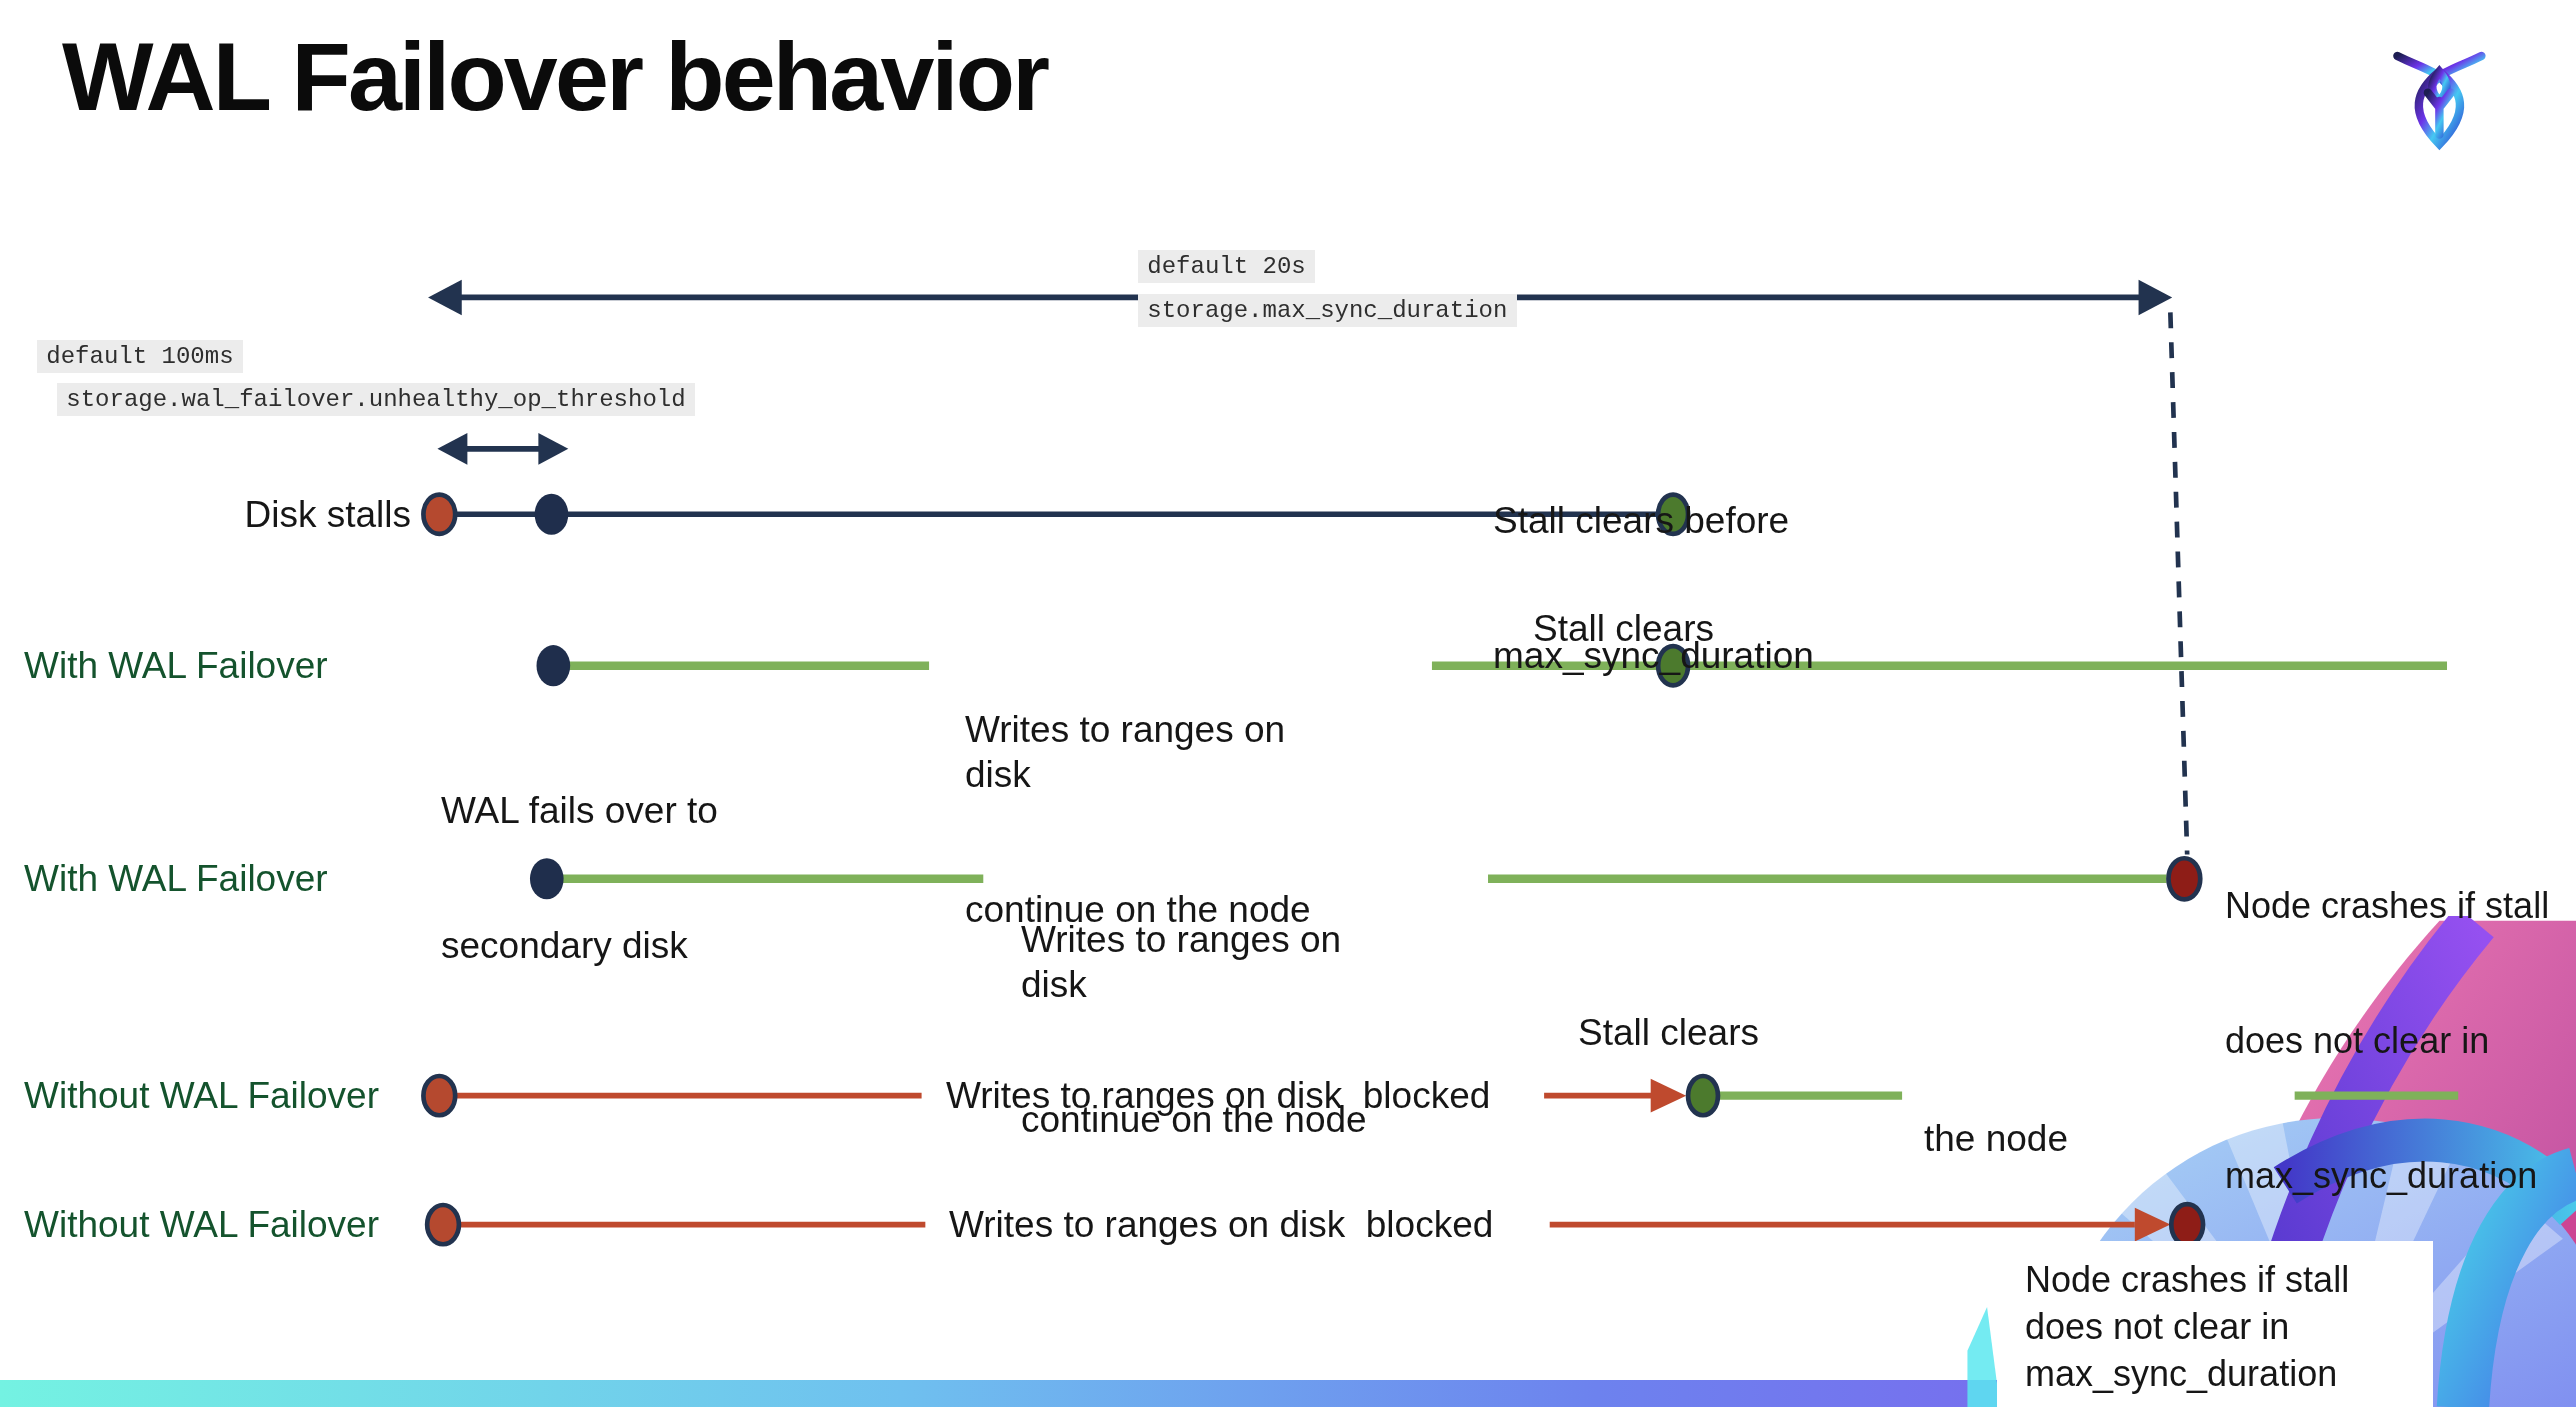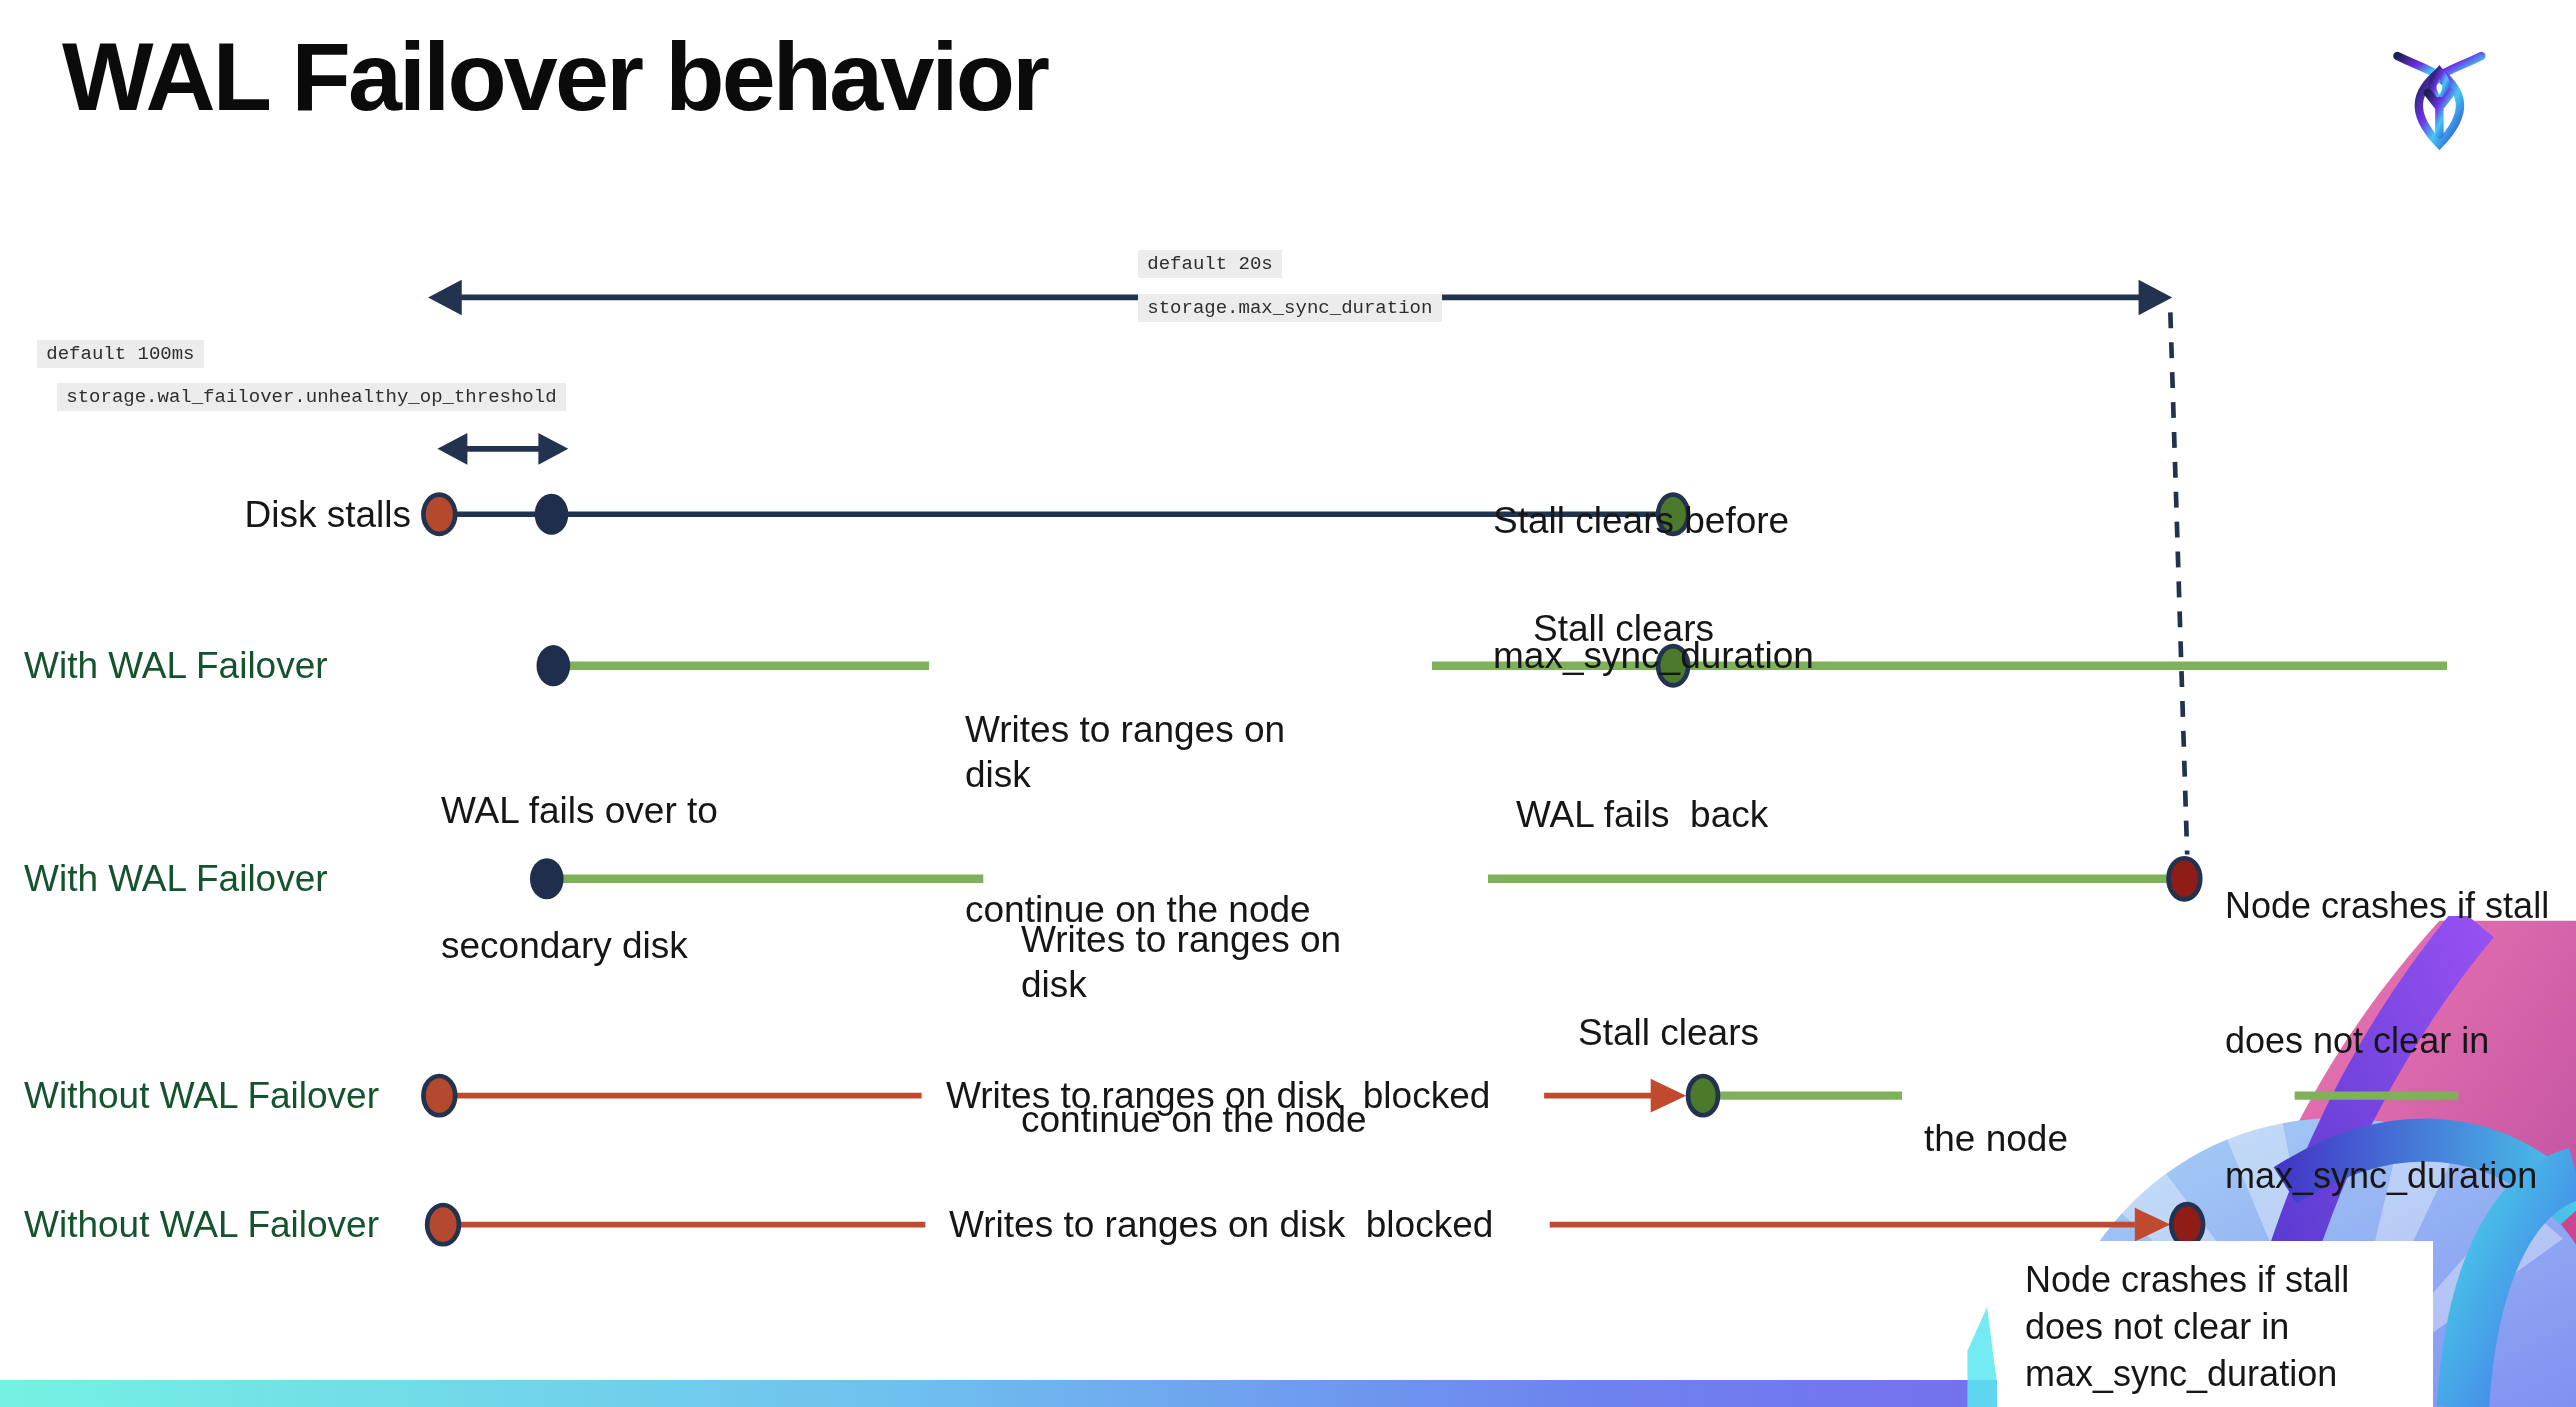--- a/index.html
+++ b/index.html
@@ -1,20 +1,20 @@
 <!DOCTYPE html>
 <html style="font-size:15px"><head>
 <meta charset="utf-8">
 <style>
   html,body{margin:0;padding:0;background:#ffffff;}
   body{width:2576px;height:1408px;position:relative;overflow:hidden;
        font-family:"Liberation Sans",sans-serif;color:#161616;}
   .abs{position:absolute;}
   .title{font-size:97px;font-weight:bold;letter-spacing:-2.8px;color:#0b0b0b;white-space:nowrap;}
-  .mono{font-family:"Liberation Mono",monospace;font-size:19px;color:#2e2e2e;
+  .mono{font-family:"Liberation Mono",monospace;font-size:24px;color:#2e2e2e;
         background:#ececec;padding:2.8px 9.3px;white-space:pre;display:inline-block;}
   .ann{font-size:37px;line-height:45px;color:#161616;white-space:pre-wrap;}
   .ann.center{text-align:left;}
   .ann.right{text-align:right;}
   .rowlabel{font-size:37px;line-height:45px;color:#14532d;white-space:nowrap;}
   .note{font-size:36px;line-height:45px;color:#161616;white-space:pre-wrap;}
   .crash-box{background:#ffffff;z-index:5;}
   .crash-box .inner{padding:15px 0 0 28px;font-size:36px;line-height:47px;}
   #diagram{z-index:4;}
   #artwork{z-index:2;}
@@ -164,21 +164,20 @@
 <div class="abs ann center txt" style="left:441px;top:698px;width:374px;">
   <div>WAL fails over to</div>
   <div>secondary disk</div>
 </div>
 <div class="abs ann center txt" style="left:965px;top:617px;width:374px;">
   <div>Writes to ranges on disk</div>
   <div>continue on the node</div>
 </div>
 <div class="abs ann center txt" style="left:1533px;top:606px;width:280px;">Stall clears</div>
 <div class="abs ann center txt" style="left:1516px;top:702px;width:374px;">
-  <div>WAL fails  back</div>
 </div>
 
 <div class="abs rowlabel txt" style="left:24px;top:856px;">With WAL Failover</div>
 <div class="abs ann center txt" style="left:1021px;top:827px;width:374px;">
   <div>Writes to ranges on disk</div>
   <div>continue on the node</div>
 </div>
 <div class="abs note txt" style="left:2225px;top:793px;width:355px;">
   <div>Node crashes if stall</div>
   <div>does not clear in</div>

